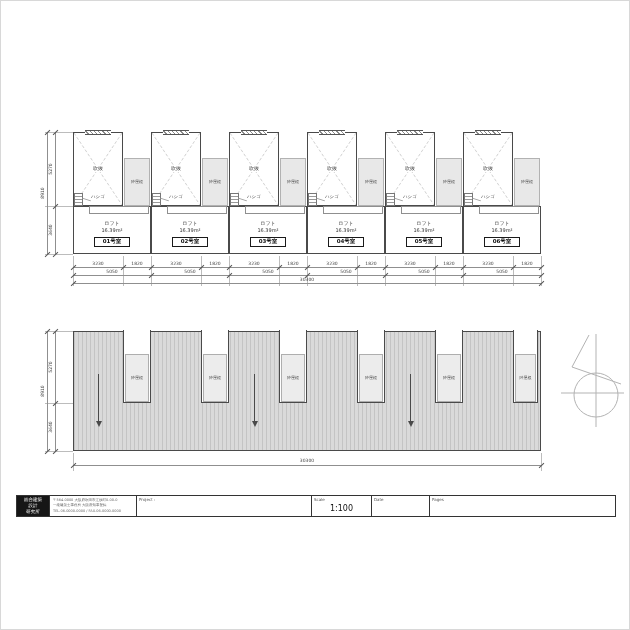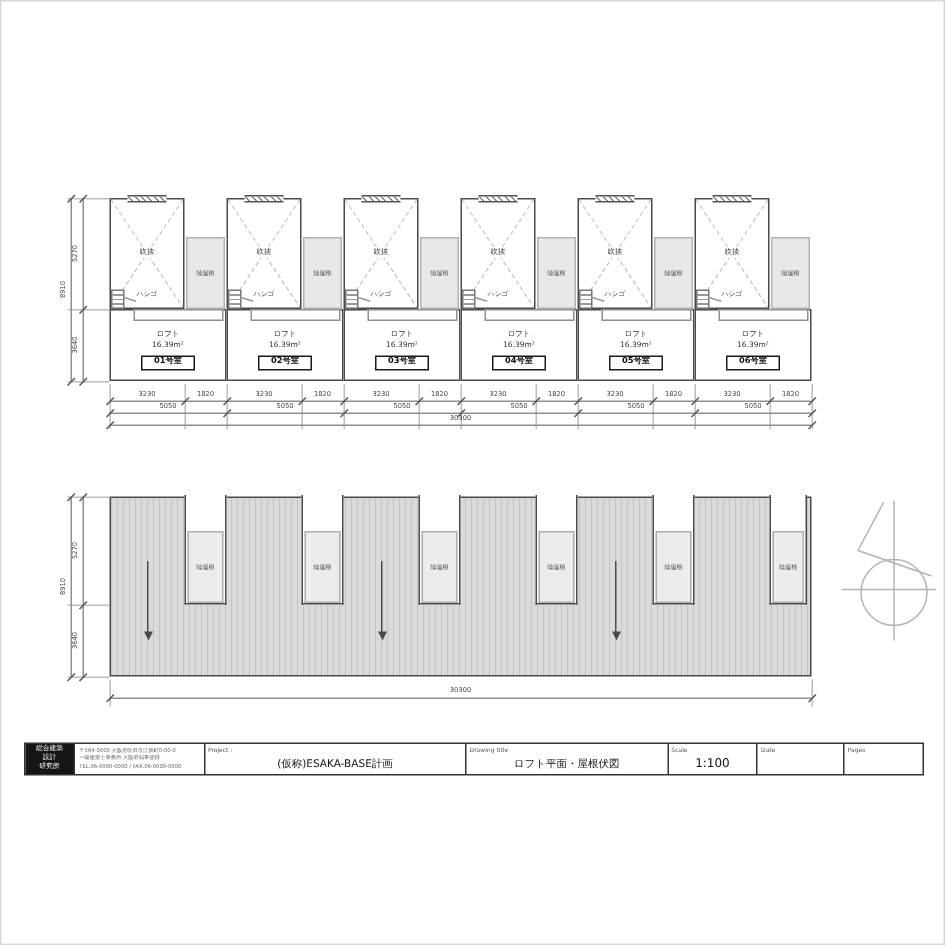--- a/index.html
+++ b/index.html
@@ -288,25 +288,20 @@
       <span>設計</span>
       <span>研究所</span>
     </div>
     <div class="tbc office" style="width:87px;">
       <span>〒564-0000 大阪府吹田市江坂町0-00-0</span>
       <span>一級建築士事務所 大阪府知事登録</span>
       <span>TEL.06-0000-0000 / FAX.06-0000-0000</span>
     </div>
     <div class="tbc" style="width:175px;">
       <span class="tb-label">Project :</span>
-      <div class="tb-value">(仮称)ESAKA-BASE計画</div>
-    </div>
-    <div class="tbc" style="width:135px;">
-      <span class="tb-label">Drawing title</span>
-      <div class="tb-value">ロフト平面・屋根伏図</div>
     </div>
     <div class="tbc" style="width:60px;">
       <span class="tb-label">Scale</span>
       <div class="tb-value" style="font-size:8px;">1:100</div>
     </div>
     <div class="tbc" style="width:58px;">
       <span class="tb-label">Date</span>
       <div class="tb-value"></div>
     </div>
     <div class="tbc" style="width:52px;">

